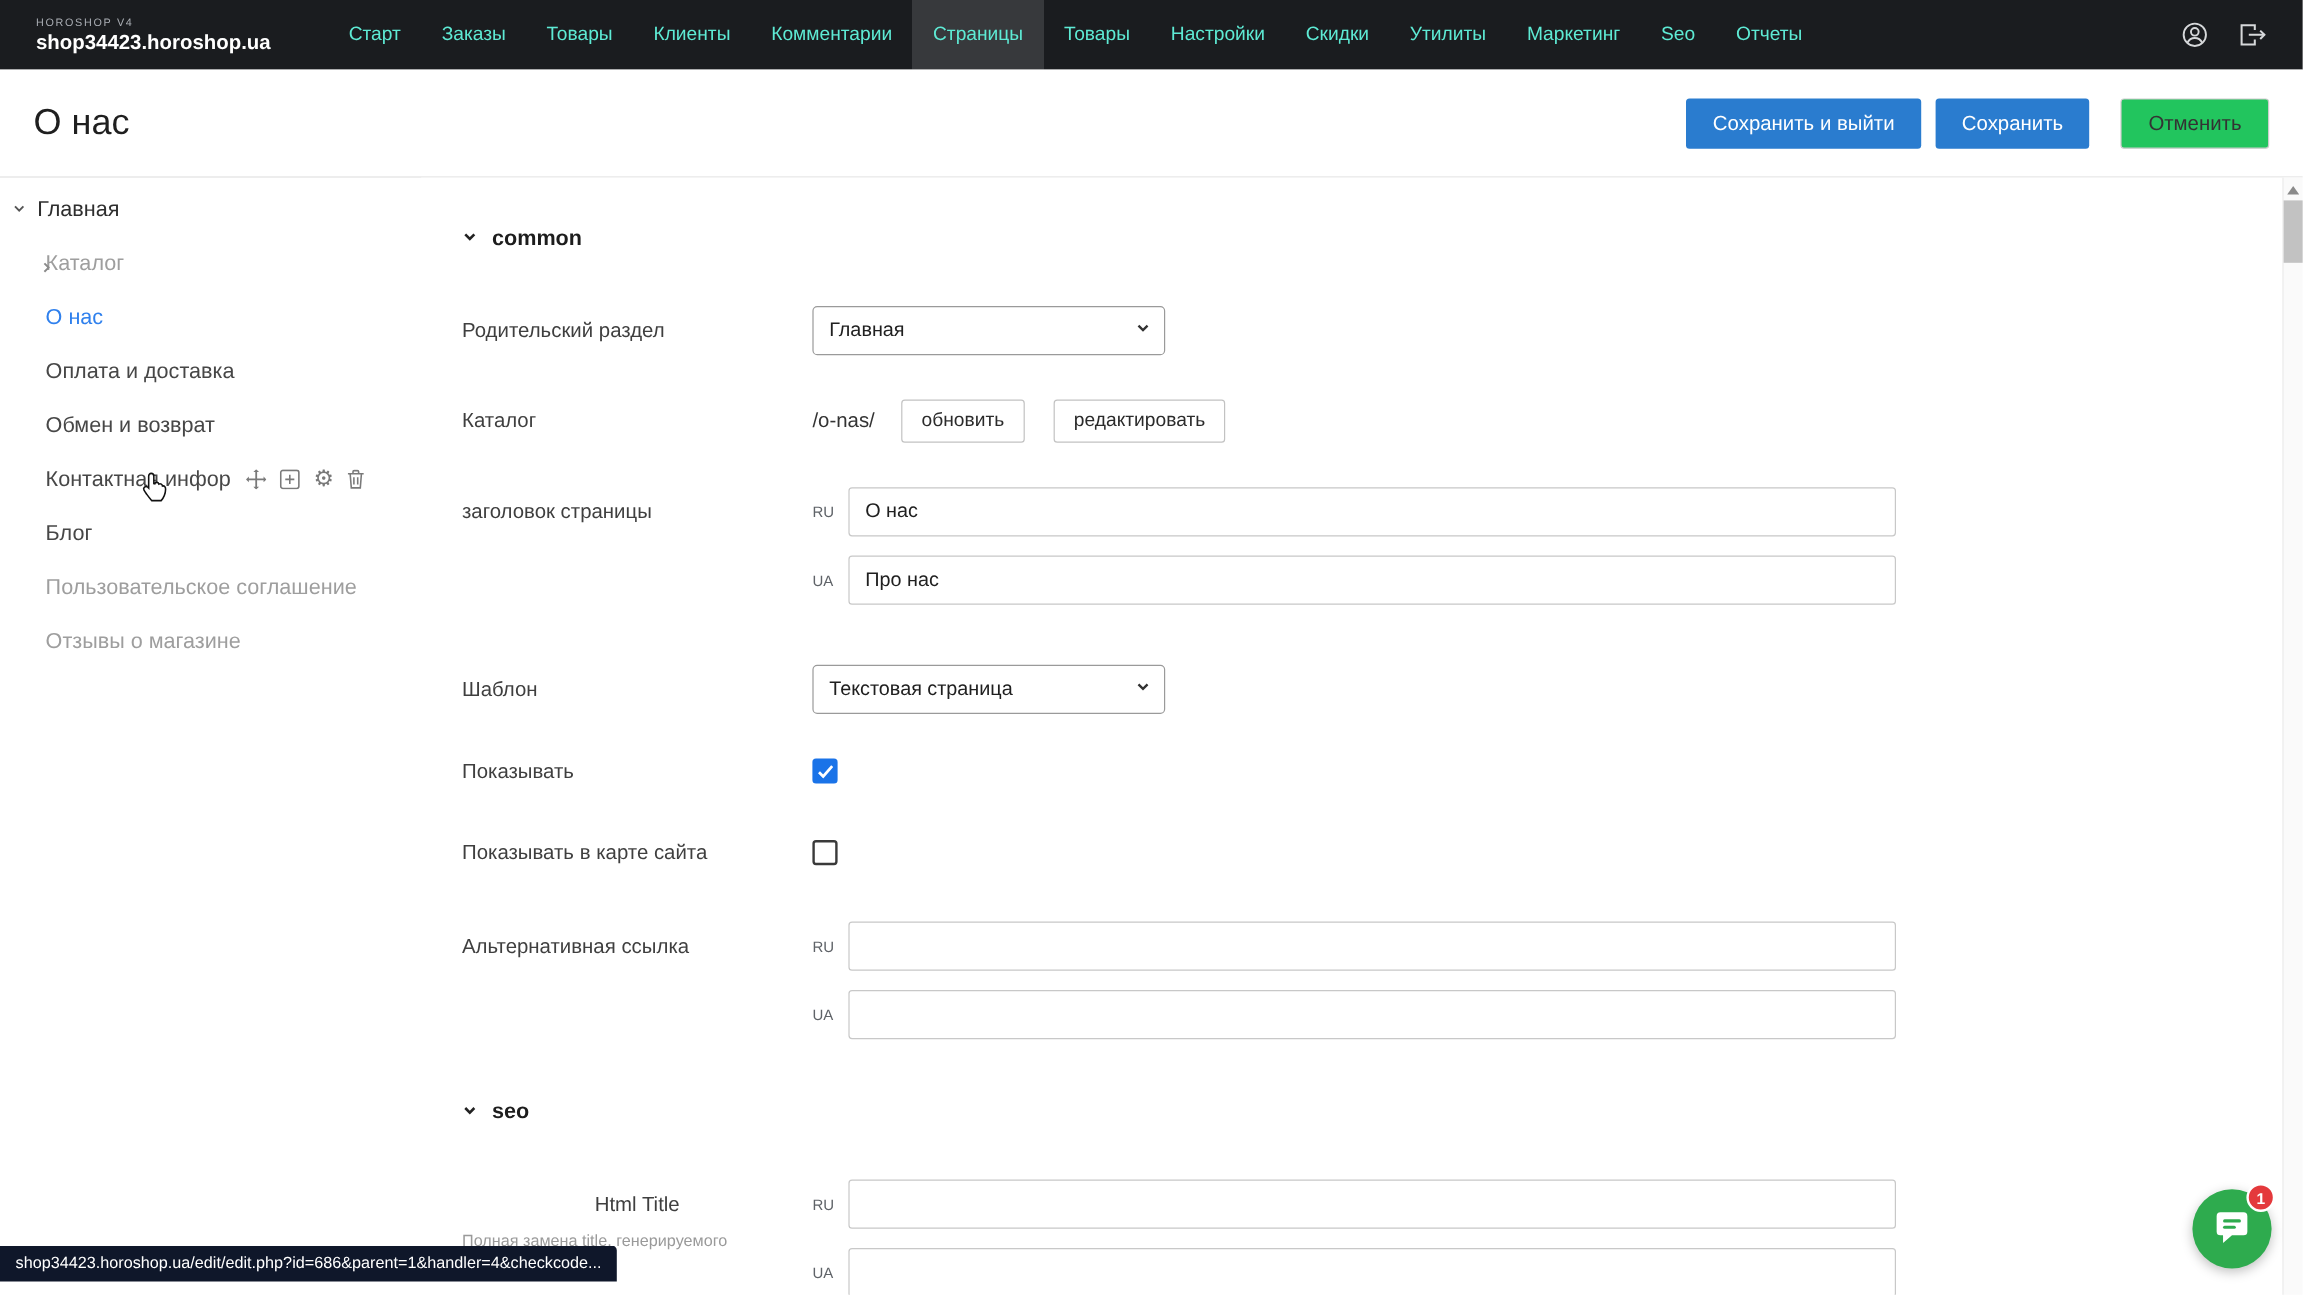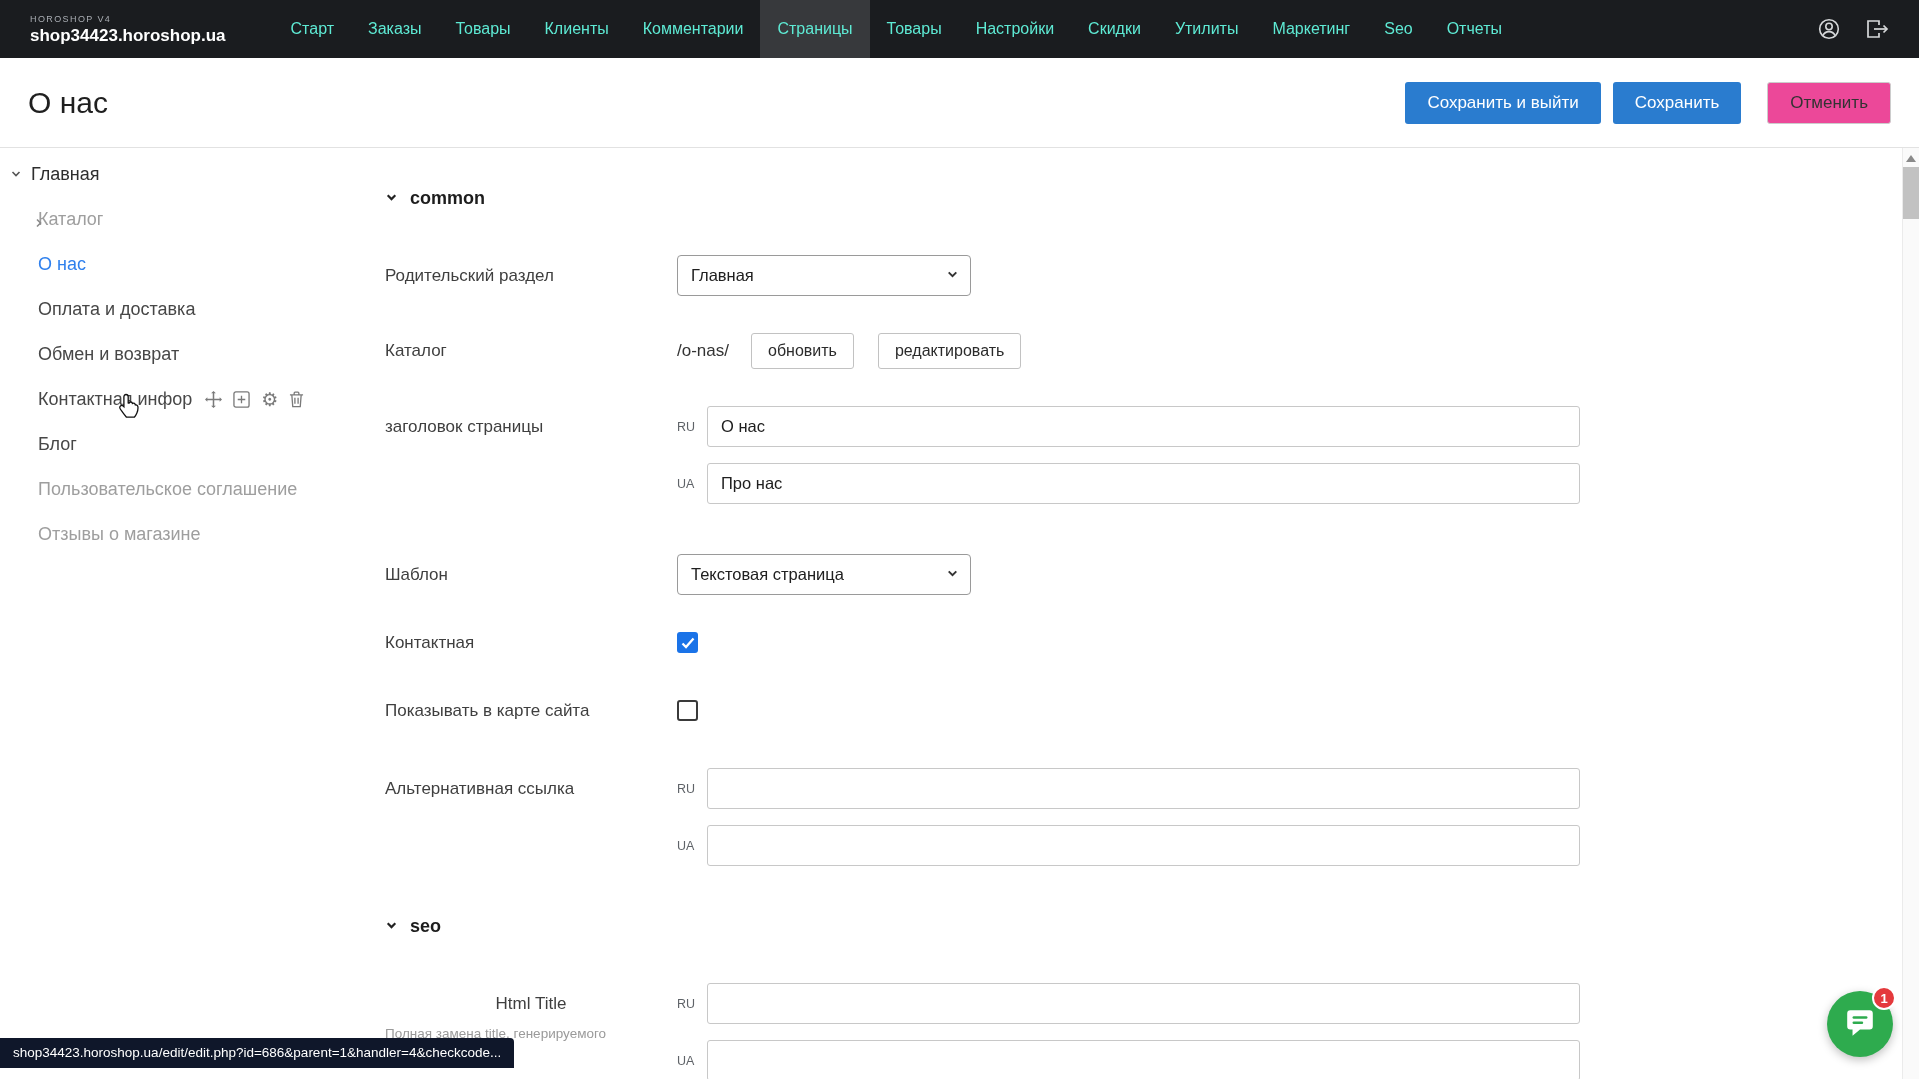--- a/index.html
+++ b/index.html
@@ -19,21 +19,21 @@
   .topbar-right { margin-left: auto; display: flex; align-items: center; gap: 24px; margin-right: 30px; }
   .topbar-icon { display: flex; align-items: center; cursor: pointer; }
 
   
   .page-header { height: 90px; display: flex; align-items: center; padding: 0 28px; border-bottom: 1px solid #e2e2e2; background: #fff; }
   .page-title { font-size: 30px; font-weight: 400; color: #1f1f1f; }
   .actions { margin-left: auto; display: flex; align-items: center; }
   .btn { height: 42px; border-radius: 3px; font-size: 17px; padding: 0 22px; border: none; cursor: pointer; font-family: inherit; }
   .btn-primary { background: #2a7ccf; color: #fff; }
   .btn-save { margin-left: 12px; }
-  .btn-cancel { background: #ec4899; border: 1px solid #cccccc; color: #333; margin-left: 26px; }
+  .btn-cancel { background: #22c55e; border: 1px solid #cccccc; color: #333; margin-left: 26px; }
 
   
   .content { display: flex; height: 935px; position: relative; }
 
   
   .sidebar { width: 351px; flex: none; padding-top: 4px; }
   .tree-root { height: 45px; display: flex; align-items: center; gap: 9px; padding-left: 10px; font-size: 18px; color: #2e2e2e; cursor: pointer; }
   .tree-item { height: 45px; display: flex; align-items: center; padding-left: 38px; font-size: 18px; color: #474747; position: relative; cursor: pointer; white-space: nowrap; }
   .tree-item .chev { position: absolute; left: 33px; top: 16px; }
   .tree-item.muted { color: #9e9e9e; }
@@ -240,21 +240,21 @@
         <span>Текстовая страница</span>
         <span>
           <svg width="13" height="13" viewBox="0 0 12 12" fill="none" stroke="#333" stroke-width="1.8">
               <path d="M2.5 4 L6 7.5 L9.5 4"></path>
             </svg>
         </span>
       </div>
     </div>
 
     <div class="row cb">
-      <div class="row-label">Контактная</div>
+      <div class="row-label">Показывать</div>
       <span class="checkbox checked">
         <svg width="14" height="12" viewBox="0 0 14 12">
             <path d="M1.5 6.5 L5 10 L12.5 1.5" stroke="#fff" stroke-width="2.3" fill="none"></path>
           </svg>
       </span>
     </div>
 
     <div class="row cb">
       <div class="row-label">Показывать в карте сайта</div>
       <span class="checkbox unchecked"></span>

